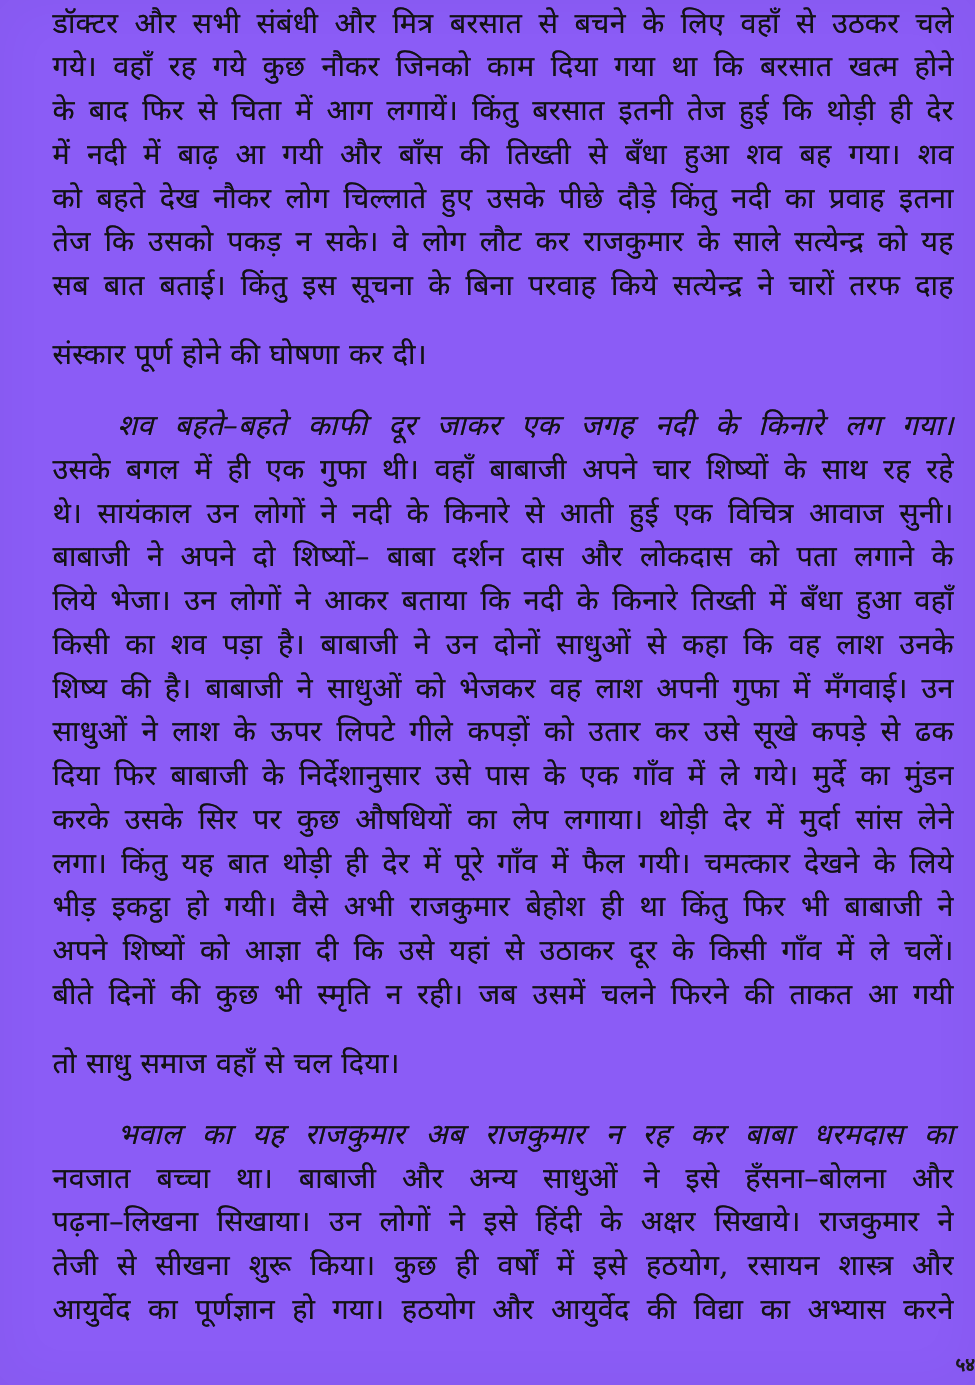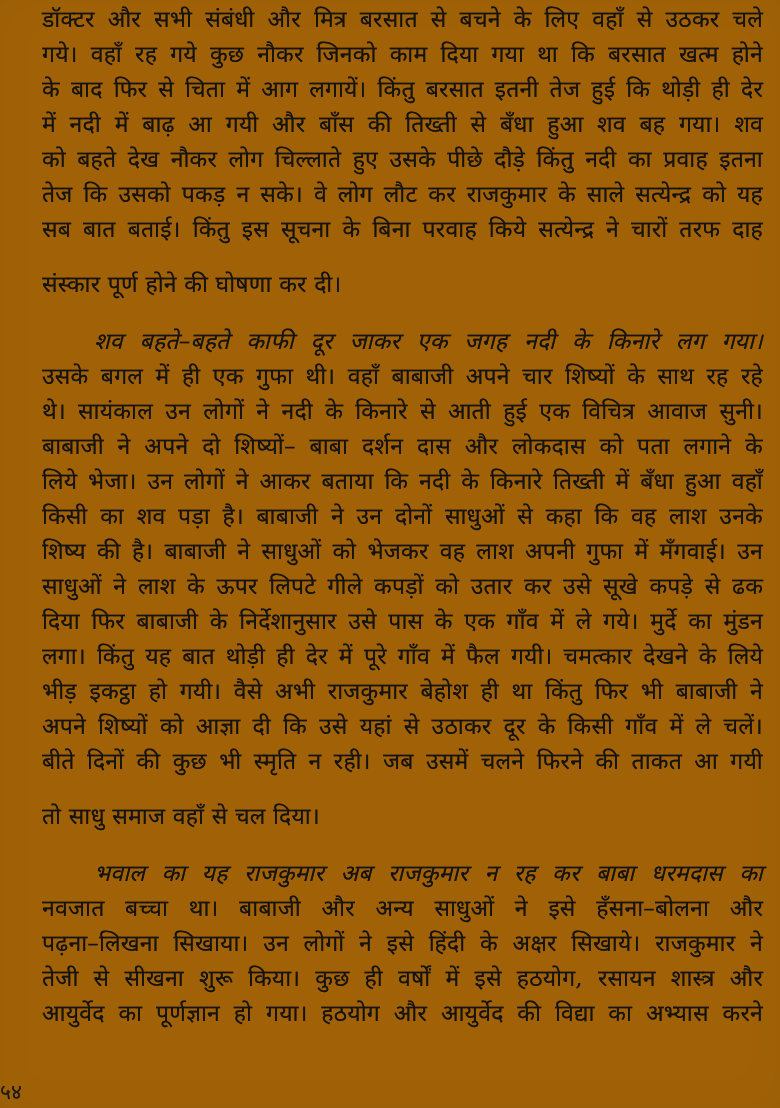--- a/index.html
+++ b/index.html
@@ -5,21 +5,21 @@
   html, body {
     margin: 0;
     padding: 0;
     background: #e9e9e9;
   }
   .page {
     position: relative;
     width: 780px;
     height: 1108px;
     margin: 0 auto;
-    background: #a16207;
+    background: #8b5cf6;
     box-shadow: inset 0 0 45px rgba(0,0,0,0.035);
     overflow: hidden;
     font-family: "DejaVu Serif", "Liberation Serif", serif;
     color: #131313;
   }
   .text-block {
     position: absolute;
     top: 2px;
     left: 42px;
     right: 17px;
@@ -43,25 +43,26 @@
   }
   .line.indent {
     text-indent: 52px;
     font-style: italic;
   }
   .page-number {
     position: absolute;
     left: 0;
     right: 0;
     bottom: 4px;
-    text-align: left;
-    font-size: 21px;
+    text-align: right;
+    font-size: 15px;
     line-height: 24px;
     color: #1a1a1a;
     text-shadow: 0 0 0.5px rgba(0,0,0,0.5);
+    font-weight: bold;
   }
 </style>
 </head>
 <body>
 
 <div class="page">
   <div class="text-block">
       <div class="paragraph">
         <div class="line">डॉक्टर और सभी संबंधी और मित्र बरसात से बचने के लिए वहाँ से उठकर चले</div>
         <div class="line">गये। वहाँ रह गये कुछ नौकर जिनको काम दिया गया था कि बरसात खत्म होने</div>
@@ -75,20 +76,21 @@
       <div class="paragraph">
         <div class="line indent">शव बहते–बहते काफी दूर जाकर एक जगह नदी के किनारे लग गया।</div>
         <div class="line">उसके बगल में ही एक गुफा थी। वहाँ बाबाजी अपने चार शिष्यों के साथ रह रहे</div>
         <div class="line">थे। सायंकाल उन लोगों ने नदी के किनारे से आती हुई एक विचित्र आवाज सुनी।</div>
         <div class="line">बाबाजी ने अपने दो शिष्यों– बाबा दर्शन दास और लोकदास को पता लगाने के</div>
         <div class="line">लिये भेजा। उन लोगों ने आकर बताया कि नदी के किनारे तिख्ती में बँधा हुआ वहाँ</div>
         <div class="line">किसी का शव पड़ा है। बाबाजी ने उन दोनों साधुओं से कहा कि वह लाश उनके</div>
         <div class="line">शिष्य की है। बाबाजी ने साधुओं को भेजकर वह लाश अपनी गुफा में मँगवाई। उन</div>
         <div class="line">साधुओं ने लाश के ऊपर लिपटे गीले कपड़ों को उतार कर उसे सूखे कपड़े से ढक</div>
         <div class="line">दिया फिर बाबाजी के निर्देशानुसार उसे पास के एक गाँव में ले गये। मुर्दे का मुंडन</div>
+        <div class="line">करके उसके सिर पर कुछ औषधियों का लेप लगाया। थोड़ी देर में मुर्दा सांस लेने</div>
         <div class="line">लगा। किंतु यह बात थोड़ी ही देर में पूरे गाँव में फैल गयी। चमत्कार देखने के लिये</div>
         <div class="line">भीड़ इकट्ठा हो गयी। वैसे अभी राजकुमार बेहोश ही था किंतु फिर भी बाबाजी ने</div>
         <div class="line">अपने शिष्यों को आज्ञा दी कि उसे यहां से उठाकर दूर के किसी गाँव में ले चलें।</div>
         <div class="line">बीते दिनों की कुछ भी स्मृति न रही। जब उसमें चलने फिरने की ताकत आ गयी</div>
         <div class="line last">तो साधु समाज वहाँ से चल दिया।</div>
       </div>
       <div class="paragraph">
         <div class="line indent">भवाल का यह राजकुमार अब राजकुमार न रह कर बाबा धरमदास का</div>
         <div class="line">नवजात बच्चा था। बाबाजी और अन्य साधुओं ने इसे हँसना–बोलना और</div>
         <div class="line">पढ़ना–लिखना सिखाया। उन लोगों ने इसे हिंदी के अक्षर सिखाये। राजकुमार ने</div>

